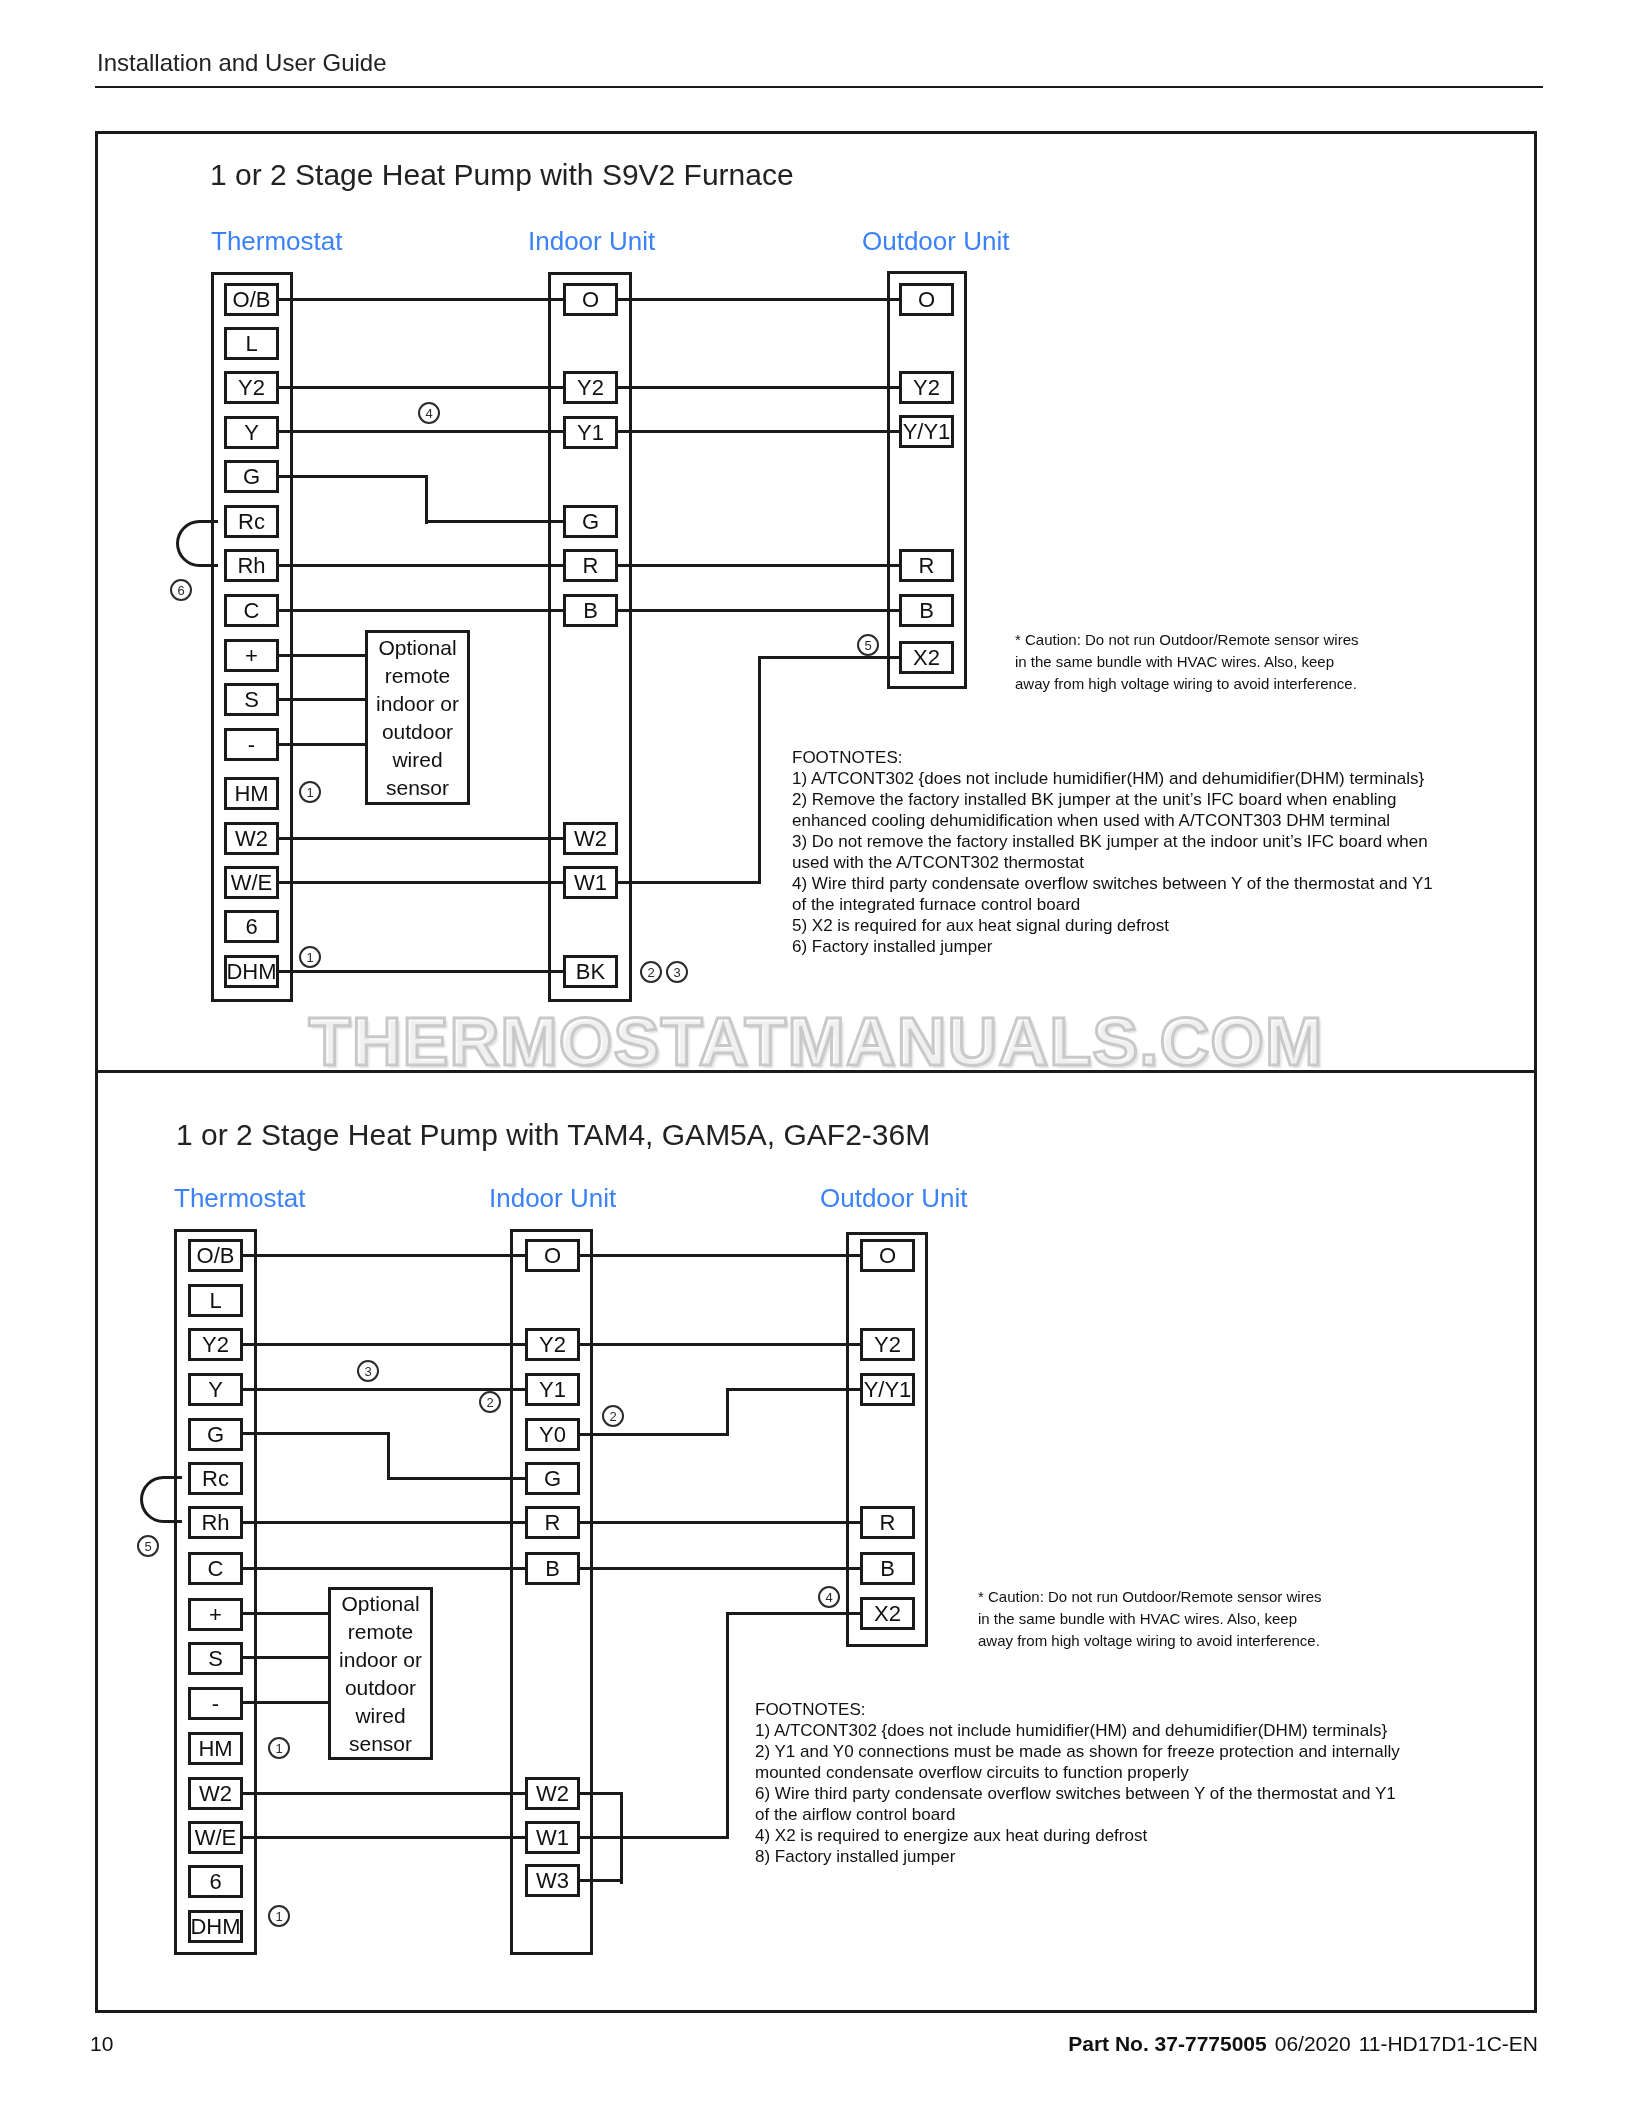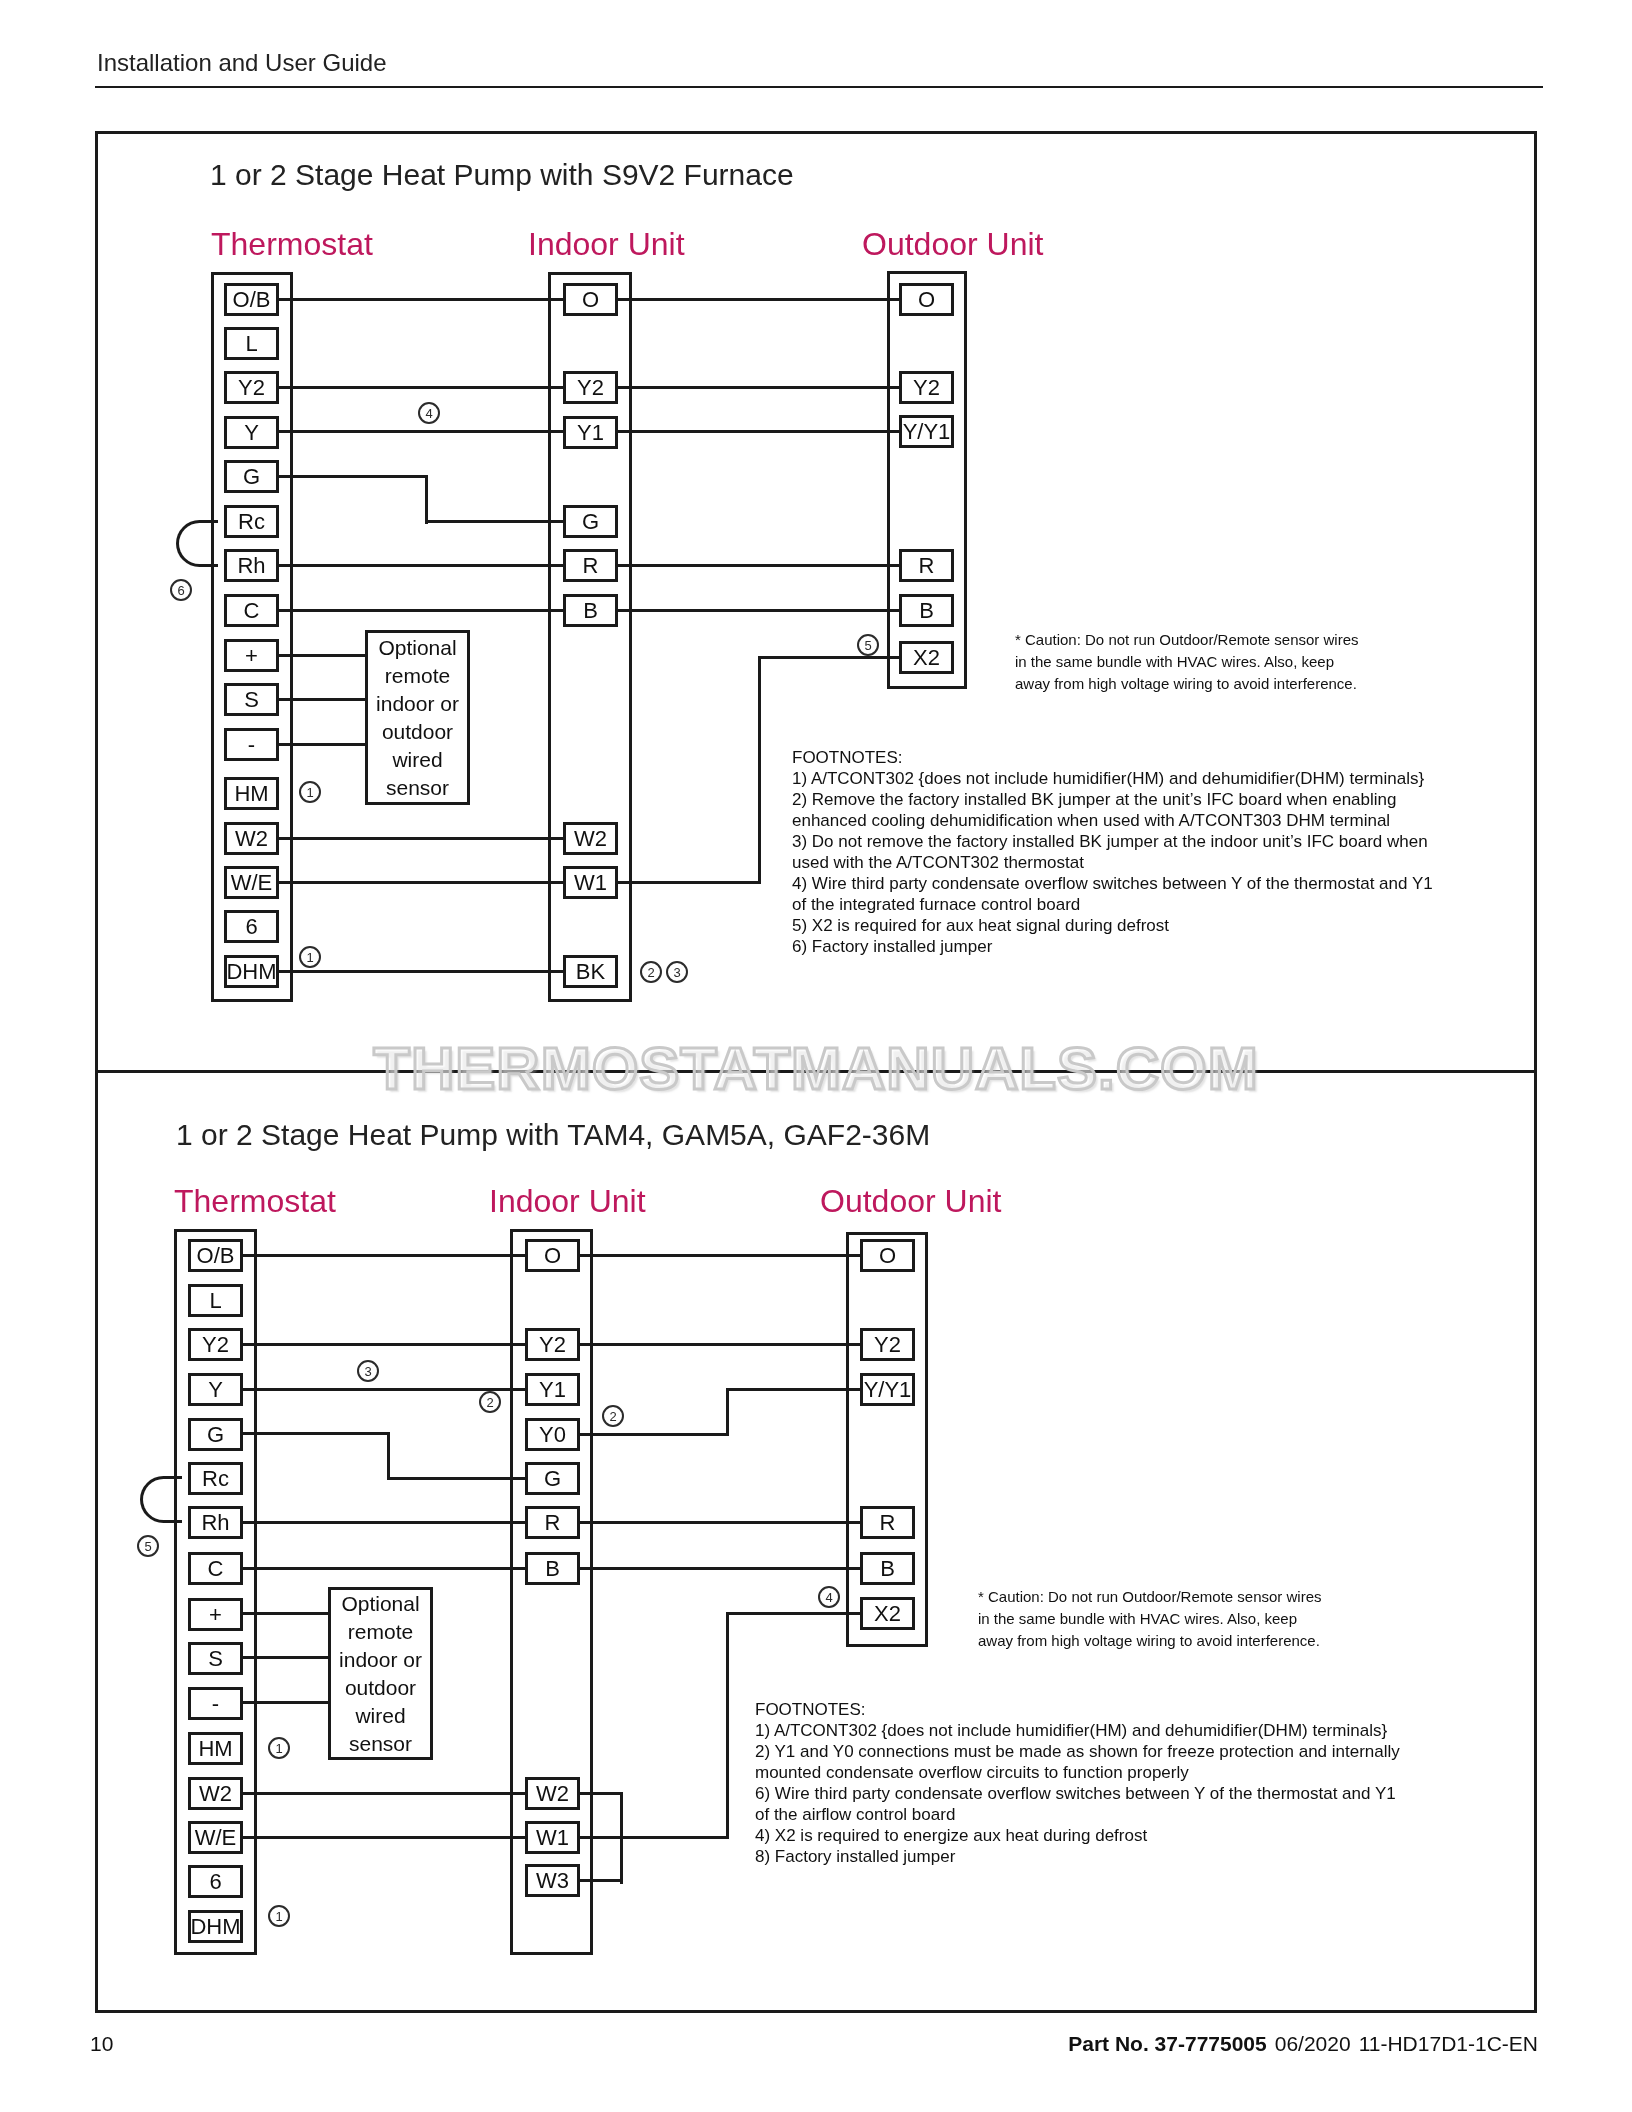--- a/index.html
+++ b/index.html
@@ -5,37 +5,37 @@
   *{box-sizing:border-box;margin:0;padding:0}
   html,body{background:#ffffff}
   body{font-family:"Liberation Sans","DejaVu Sans",sans-serif;color:#1a1a1a}
   #page{position:relative;width:1632px;height:2112px;background:#fff;overflow:hidden}
   .abs{position:absolute}
   .hdr-title{font-size:24px;color:#222;z-index:4}
   .rule{background:#1a1a1a;z-index:1}
   .pagebox{border:3px solid #1a1a1a;z-index:1}
   .divider{background:#1a1a1a;z-index:1}
   .dg-title{font-size:30px;color:#222;white-space:nowrap;z-index:4}
-  .col-head{font-size:32px;color:#be185d;white-space:nowrap;z-index:4}
+  .col-head{font-size:26px;color:#3b82f6;white-space:nowrap;z-index:4}
   .outer{border:3px solid #1a1a1a;z-index:2}
   .term{width:55px;height:33px;border:3px solid #1a1a1a;background:#fff;z-index:3;
         display:flex;align-items:center;justify-content:center;font-size:22px;color:#111}
   .wire{background:#1a1a1a;z-index:1}
   .jumper{border:3px solid #1a1a1a;border-right:none;
           border-radius:26px 0 0 26px / 26px 0 0 26px;z-index:1}
   .callout{width:22px;height:22px;border:2px solid #2b2b2b;border-radius:50%;
            display:flex;align-items:center;justify-content:center;font-size:13px;color:#2b2b2b;
            background:transparent;z-index:4}
   .sensorbox{border:3px solid #1a1a1a;background:#fff;z-index:3;display:flex;flex-direction:column;
              align-items:center;justify-content:center;font-size:21px;line-height:28px;color:#111;text-align:center}
   .caution{z-index:4}
   .caution div{font-size:15px;line-height:22px;white-space:nowrap;color:#111}
   .fnotes{z-index:4}
   .fnotes div{font-size:17px;line-height:21px;white-space:nowrap;color:#111}
-  .watermark{top:1034px;left:50%;transform:translateX(-50%);font-size:60px;font-weight:bold;
+  .watermark{top:1002px;left:50%;transform:translateX(-50%);font-size:69px;font-weight:bold;
              letter-spacing:1px;white-space:nowrap;color:rgba(255,255,255,0.45);
              -webkit-text-stroke:3px #c9c9c9;text-shadow:3px 3px 2px rgba(175,175,175,0.35);z-index:6}
   .footer{font-size:21px;color:#111;z-index:4;white-space:nowrap}
   .footer-right{display:flex;gap:8px}
   .bold{font-weight:bold}
 </style>
 </head>
 <body>
 
 <div id="page">

